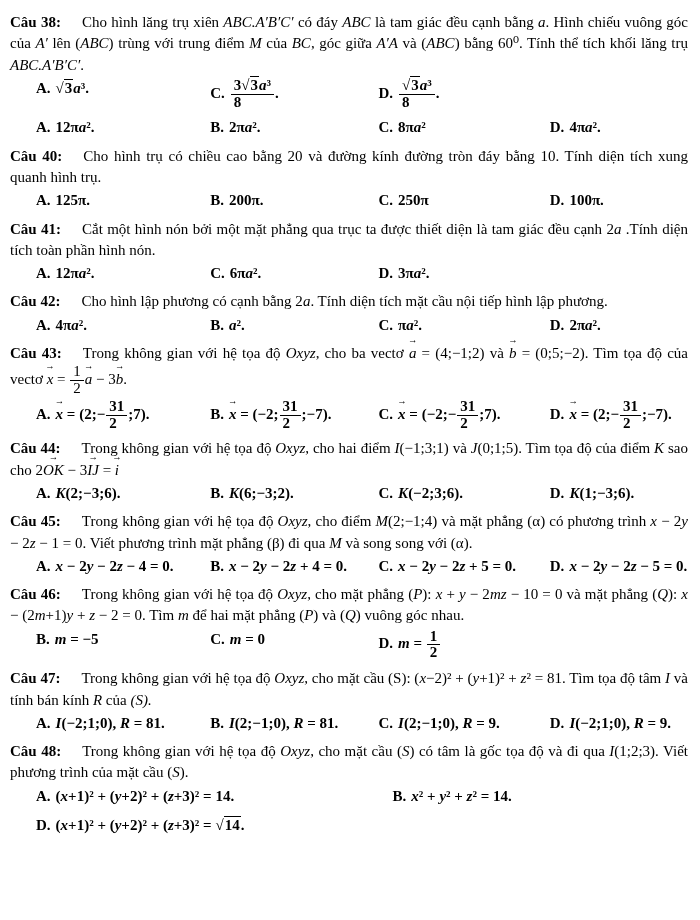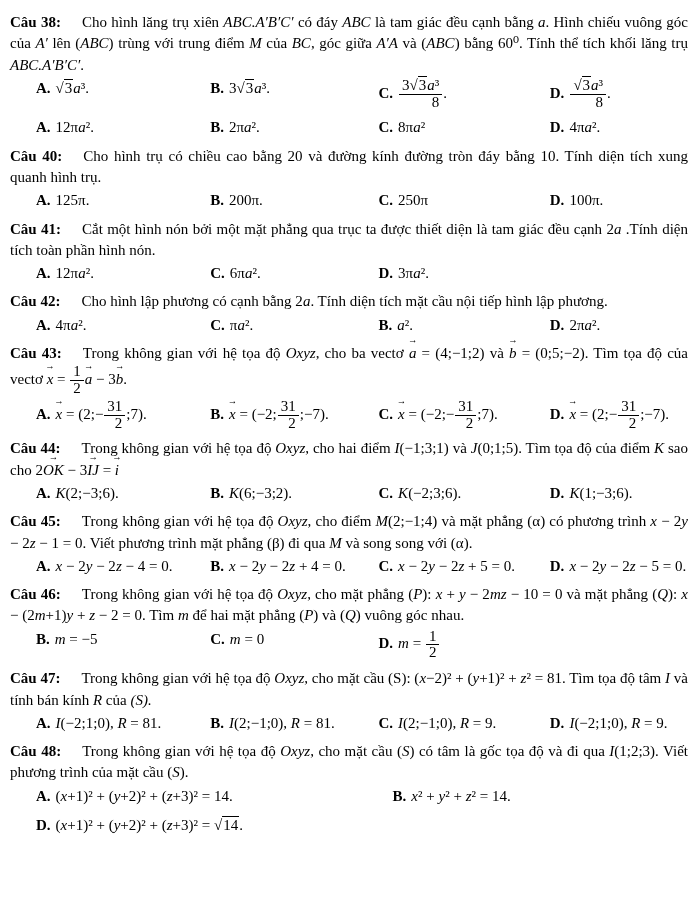--- a/index.html
+++ b/index.html
@@ -6,45 +6,44 @@
   body{
     width:700px;height:920px;overflow:hidden;
     color:#000;
     font-family:"Liberation Serif","DejaVu Serif",serif;
     font-size:15px;line-height:1.42;
   }
   .page{padding:12px 12px 8px 10px;box-sizing:border-box;}
   .q{margin-bottom:3px;}
   .qt{margin:0 0 2px 0;text-align:justify;}
   .qn{margin-right:21px;white-space:nowrap;}
-  .opts{display:grid;padding-left:26px;margin:1px 0 7px 0;column-gap:6px;}
+  .opts{display:grid;padding-left:26px;margin:1px 0 7px 0;column-gap:6px;font-weight:bold;}
   .c4{grid-template-columns:1.12fr 1.08fr 1.1fr 0.92fr;}
   .c2{grid-template-columns:1.18fr 1fr;row-gap:9px;gap:8px;}
   .opt{white-space:nowrap;}
   .opt b{margin-right:5px;}
   
-  .fr{display:inline-flex;flex-direction:column;text-align:right;vertical-align:middle;line-height:1.05;margin:0 1px;}
+  .fr{display:inline-flex;flex-direction:column;text-align:left;vertical-align:middle;line-height:1.05;margin:0 1px;}
   .fr .nu{display:block;padding:0 3px;}
   .fr .de{display:block;border-top:1px solid #000;padding:0 3px;}
   .vec{position:relative;display:inline-block;font-style:italic;}
   .vec::after{content:"→";position:absolute;left:50%;top:-0.95em;transform:translateX(-50%);font-size:0.62em;font-style:normal;letter-spacing:0;}
   .sq{white-space:nowrap;}
   .sq .ov{border-top:1.4px solid #000;padding:0 1px;}
   i{font-style:italic;}
 </style>
 </head>
 <body>
 
 <div class="page">
 
   <div class="q">
     <p class="qt"><b class="qn">Câu 38:</b><span>Cho hình lăng trụ xiên <i>ABC.A′B′C′</i> có đáy <i>ABC</i> là tam giác đều cạnh bằng <i>a</i>. Hình chiếu vuông góc của <i>A′</i> lên (<i>ABC</i>) trùng với trung điểm <i>M</i> của <i>BC</i>, góc giữa <i>A′A</i> và (<i>ABC</i>) bằng 60⁰. Tính thể tích khối lăng trụ <i>ABC.A′B′C′</i>.</span></p>
     <div class="opts c4">
       <span class="opt"><b>A.</b><span><span class="sq">√<span class="ov">3</span></span><i>a</i>³.</span></span>
-      <span class="opt"><b>B.</b><span>3<span class="sq">√<span class="ov">3</span></span><i>a</i>³.</span></span>
       <span class="opt"><b>C.</b><span><span class="fr">
               <span class="nu">3<span class="sq">√<span class="ov">3</span></span><i>a</i>³</span>
               <span class="de">8</span>
             </span>.</span></span>
       <span class="opt"><b>D.</b><span><span class="fr">
               <span class="nu"><span class="sq">√<span class="ov">3</span></span><i>a</i>³</span>
               <span class="de">8</span>
             </span>.</span></span>
     </div>
   </div>
@@ -74,22 +73,22 @@
       <span class="opt"><b>A.</b><span>12π<i>a</i>².</span></span>
       <span class="opt"><b>C.</b><span>6π<i>a</i>².</span></span>
       <span class="opt"><b>D.</b><span>3π<i>a</i>².</span></span>
     </div>
   </div>
 
   <div class="q">
     <p class="qt"><b class="qn">Câu 42:</b><span>Cho hình lập phương có cạnh bằng 2<i>a</i>. Tính diện tích mặt cầu nội tiếp hình lập phương.</span></p>
     <div class="opts c4">
       <span class="opt"><b>A.</b><span>4π<i>a</i>².</span></span>
+      <span class="opt"><b>B.</b><span><i>a</i>².</span></span>
       <span class="opt"><b>C.</b><span>π<i>a</i>².</span></span>
-      <span class="opt"><b>B.</b><span><i>a</i>².</span></span>
       <span class="opt"><b>D.</b><span>2π<i>a</i>².</span></span>
     </div>
   </div>
 
   <div class="q">
     <p class="qt"><b class="qn">Câu 43:</b><span>Trong không gian với hệ tọa độ <i>Oxyz</i>, cho ba vectơ <span class="vec">a</span> = (4;−1;2) và <span class="vec">b</span> = (0;5;−2). Tìm tọa độ của vectơ <span class="vec">x</span> = <span class="fr">
             <span class="nu">1</span>
             <span class="de">2</span>
           </span><span class="vec">a</span> − 3<span class="vec">b</span>.</span></p>
     <div class="opts c4">

